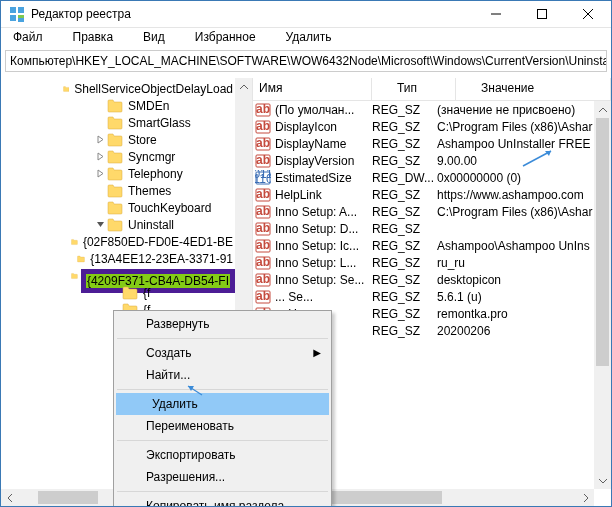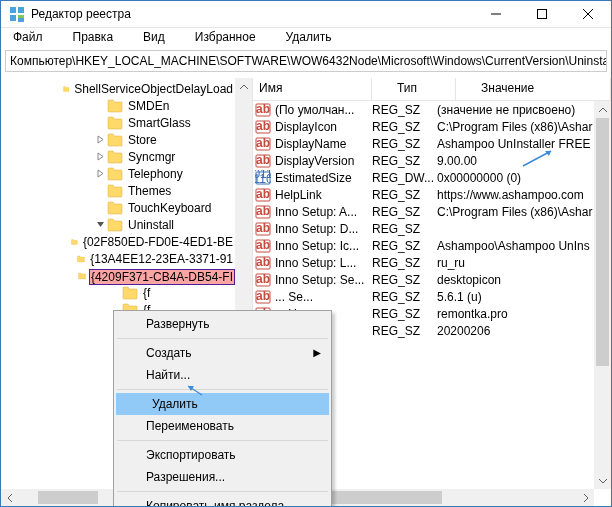--- a/index.html
+++ b/index.html
@@ -18,21 +18,21 @@
   .pathbar { height: 22px; border: 1px solid #ccc; margin: 2px 4px; display: flex; align-items: center; padding: 0 4px; font-size: 12px; white-space: nowrap; overflow: hidden; }
 
   .main { position: absolute; top: 77px; bottom: 0; left: 0; right: 0; display: flex; }
 
   .tree-pane { width: 252px; border-right: 1px solid #e5e5e5; position: relative; overflow: hidden; }
   .tree-content { position: absolute; top: 0; left: 0; right: 17px; bottom: 17px; overflow: hidden; padding-top: 4px; }
   .tree-row { display: flex; align-items: flex-start; height: 17px; white-space: nowrap; margin-left: 32px; }
   .tree-indent { display: inline-block; }
   .tree-toggle { width: 14px; text-align: center; color: #666; font-size: 11px; line-height: 14px; }
   .tree-label { padding: 0 2px; }
-  .tree-label.selected { background: #fca5a5; border: 1px solid #4c1d95; padding: 0 1px; }
+  .tree-label.selected { background: #84cc16; border: 5px solid #4c1d95; padding: 0 1px; }
 
   .folder-icon { width: 16px; height: 14px; margin-right: 3px; }
 
   .vscroll { position: absolute; top: 0; right: 0; bottom: 17px; width: 17px; background: #f0f0f0; }
   .vscroll .up, .vscroll .down { height: 17px; display: flex; align-items: center; justify-content: center; }
   .vscroll .track { position: absolute; top: 17px; bottom: 17px; left: 0; right: 0; }
   .vscroll .thumb { position: absolute; background: #cdcdcd; left: 2px; right: 2px; }
   .hscroll { position: absolute; left: 0; right: 17px; bottom: 0; height: 17px; background: #f0f0f0; display: flex; align-items: center; }
   .hscroll .left, .hscroll .right { width: 17px; display: flex; align-items: center; justify-content: center; }
   .hscroll .thumb { height: 13px; background: #cdcdcd; }

